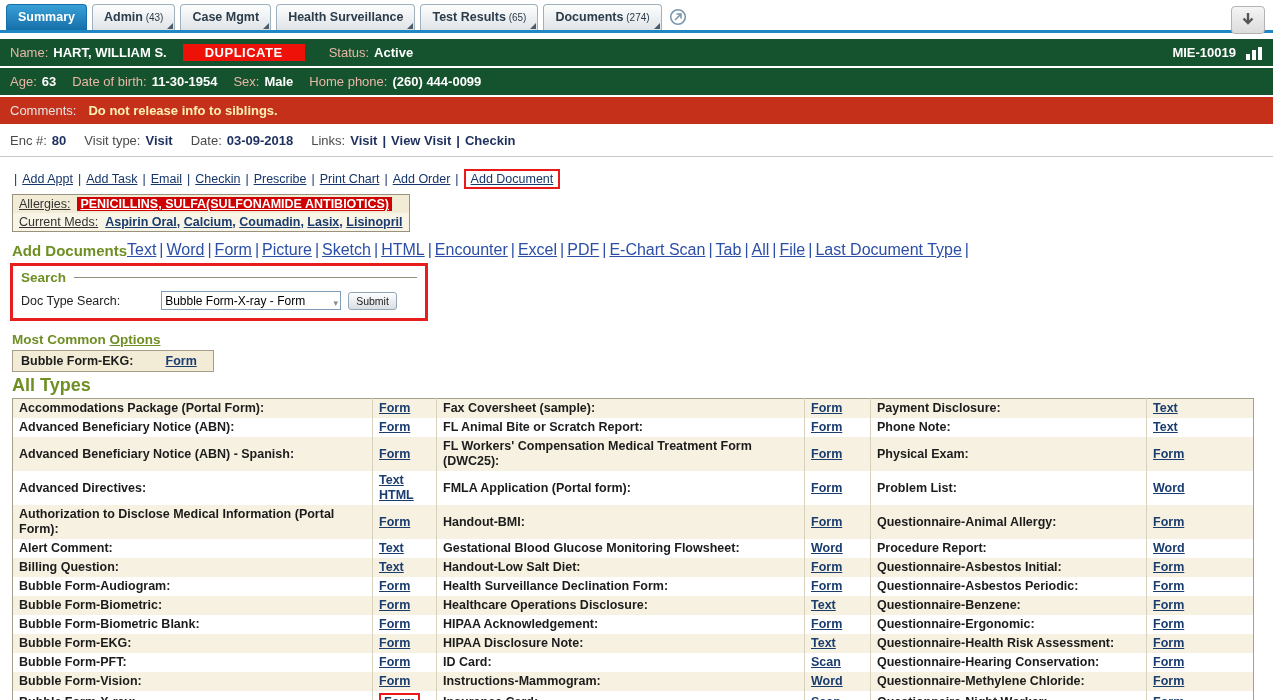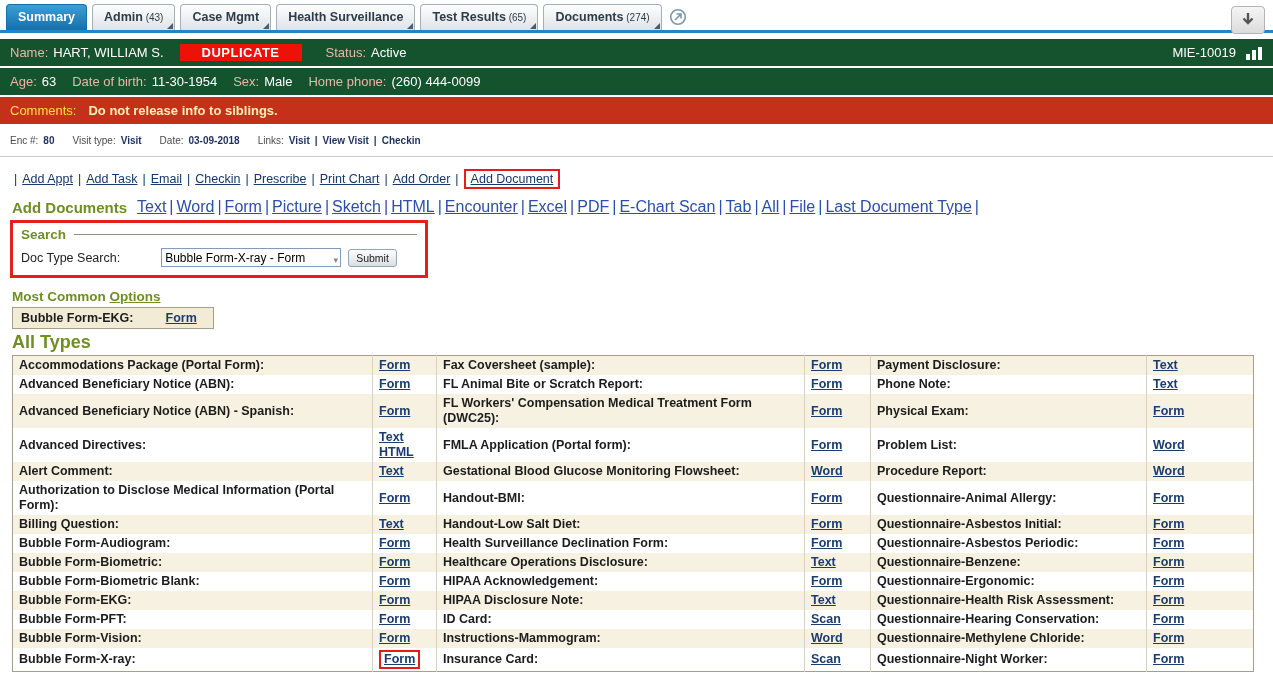--- a/index.html
+++ b/index.html
@@ -14,30 +14,30 @@
   .tab.active{background:linear-gradient(#3aa0d8,#156fa9);color:#fff;border-color:#156fa9;}
   .tab.active::after{display:none;}
   .circle-icon{display:inline-flex;margin:0 2px 4px;cursor:pointer;}
   .dl-btn{position:absolute;right:8px;top:6px;width:32px;height:26px;border:1px solid #b3b3b3;border-radius:4px;
           background:linear-gradient(#f5f5f5,#dcdcdc);display:flex;align-items:center;justify-content:center;cursor:pointer;}
 
   
   .bar{background:#14532d;color:#fff;display:flex;align-items:center;padding:3px 10px;font-size:13px;margin-top:2px;height:21px;}
   .bar-name{margin-top:6px;}
   .lbl{color:#e9b6a8;margin-right:5px;white-space:nowrap;}
-  .val{font-weight:normal;margin-right:16px;white-space:nowrap;}
+  .val{font-weight:bold;margin-right:16px;white-space:nowrap;}
   .badge{background:#ee1108;font-weight:bold;padding:1px 22px;margin-right:24px;letter-spacing:.5px;}
   .bar-right{margin-left:auto;display:flex;align-items:center;gap:9px;}
   .bar-right .val{margin-right:0;}
   .bar-comments{background:#c43019;}
-  .clbl{color:#fde047;margin-right:12px;}
+  .clbl{color:#e5e5e5;margin-right:12px;}
   .cval{color:#fff1b4;font-weight:bold;}
 
   
-  .encbar{background:#fff;color:#333;padding:4px 10px;font-size:10px;border-bottom:1px solid #c9c9c9;display:flex;align-items:center;height:24px;}
+  .encbar{background:#fff;color:#333;padding:4px 10px;font-size:13px;border-bottom:1px solid #c9c9c9;display:flex;align-items:center;height:24px;}
   .elbl{color:#4a4a4a;margin-right:5px;white-space:nowrap;}
   .eval{color:#1d2f5e;font-weight:bold;margin-right:18px;white-space:nowrap;}
   .elink{color:#1d2f5e;font-weight:bold;cursor:pointer;}
   .esep{color:#1d2f5e;font-weight:bold;margin:0 5px;}
 
   
   .actions{margin:12px 0 0 12px;font-size:12.5px;color:#16376b;}
   .actions a{color:#16376b;text-decoration:underline;cursor:pointer;margin:0 3px;}
   .actions .sep{margin:0 2px;}
   .hl-box{border:2px solid #ea1a1a;padding:1px 5px;display:inline-block;}
@@ -46,21 +46,21 @@
   .allergybox{margin:5px 0 0 12px;border:1px solid #98927e;width:fit-content;font-size:12.5px;}
   .arow{padding:2px 6px;}
   .arow1{background:#f2ecd7;}
   .arow2{background:#f8f4e6;}
   .box-link{color:#333;text-decoration:underline;cursor:pointer;margin-right:7px;}
   .allergy-val{background:#cf0000;color:#fff;font-weight:bold;text-decoration:underline;padding:0 3px;}
   .med-links{color:#1a3c6e;font-weight:bold;}
   .med-links a{color:#1a3c6e;text-decoration:underline;cursor:pointer;}
 
   
-  .adddocs{margin:9px 0 0 12px;display:flex;align-items:flex-end;gap:10px;}
+  .adddocs{margin:9px 0 0 12px;display:flex;align-items:flex-end;}
   .olive-lg{color:#6f8f23;font-weight:bold;font-size:15px;}
   .olive-md{color:#6f8f23;font-weight:bold;font-size:13.5px;}
   .olive-link{text-decoration:underline;cursor:pointer;}
   .typelinks{font-size:16px;color:#2b4ea8;}
   .typelinks a{color:#2b4ea8;text-decoration:underline;cursor:pointer;}
   .typelinks .sep{margin:0 3px;}
 
   
   .searchbox{margin:4px 0 0 10px;width:418px;border:3px solid #e61e1e;padding:4px 8px 8px;box-sizing:border-box;background:#fff;}
   .sb-head{display:flex;align-items:center;}
@@ -153,20 +153,28 @@
     <span class="elbl">Visit type:</span>
     <span class="eval">Visit</span>
     <span class="elbl">Date:</span>
     <span class="eval">03-09-2018</span>
     <span class="elbl">Links:</span>
     <span><a class="elink">Visit</a><span class="esep">|</span><a class="elink">View Visit</a><span class="esep">|</span><a class="elink">Checkin</a></span>
   </div>
 
   <div class="actions"><span class="sep">|</span><a>Add Appt</a><span class="sep">|</span><a>Add Task</a><span class="sep">|</span><a>Email</a><span class="sep">|</span><a>Checkin</a><span class="sep">|</span><a>Prescribe</a><span class="sep">|</span><a>Print Chart</a><span class="sep">|</span><a>Add Order</a><span class="sep">|</span><a class="hl-box">Add Document</a></div>
 
+  <div class="allergybox">
+    <div class="arow arow1">
+      <a class="box-link">Allergies:</a><span class="allergy-val">PENICILLINS, SULFA(SULFONAMIDE ANTIBIOTICS)</span>
+    </div>
+    <div class="arow arow2">
+      <a class="box-link">Current Meds:</a><span class="med-links"><a>Aspirin Oral</a>, <a>Calcium</a>, <a>Coumadin</a>, <a>Lasix</a>, <a>Lisinopril</a></span>
+    </div>
+  </div>
 
   <div class="adddocs">
     <span class="olive-lg">Add Documents</span>
     <span class="typelinks"><a>Text</a><span class="sep">|</span><a>Word</a><span class="sep">|</span><a>Form</a><span class="sep">|</span><a>Picture</a><span class="sep">|</span><a>Sketch</a><span class="sep">|</span><a>HTML</a><span class="sep">|</span><a>Encounter</a><span class="sep">|</span><a>Excel</a><span class="sep">|</span><a>PDF</a><span class="sep">|</span><a>E-Chart Scan</a><span class="sep">|</span><a>Tab</a><span class="sep">|</span><a>All</a><span class="sep">|</span><a>File</a><span class="sep">|</span><a>Last Document Type</a><span class="sep">|</span></span>
   </div>
 
   <div class="searchbox">
     <div class="sb-head">
       <span class="olive-md">Search</span>
       <span class="rule"></span>
@@ -248,45 +256,45 @@
           <td class="lbl-cell">FMLA Application (Portal form):</td>
           <td class="lnk-cell">
             <a class="tbl-link">Form</a>
           </td>
           <td class="lbl-cell">Problem List:</td>
           <td class="lnk-cell">
             <a class="tbl-link">Word</a>
           </td>
         </tr>
         <tr>
+          <td class="lbl-cell">Authorization to Disclose Medical Information (Portal Form):</td>
+          <td class="lnk-cell">
+            <a class="tbl-link">Form</a>
+          </td>
+          <td class="lbl-cell">Handout-BMI:</td>
+          <td class="lnk-cell">
+            <a class="tbl-link">Form</a>
+          </td>
+          <td class="lbl-cell">Questionnaire-Animal Allergy:</td>
+          <td class="lnk-cell">
+            <a class="tbl-link">Form</a>
+          </td>
+        </tr>
+        <tr>
           <td class="lbl-cell">Alert Comment:</td>
           <td class="lnk-cell">
             <a class="tbl-link">Text</a>
           </td>
           <td class="lbl-cell">Gestational Blood Glucose Monitoring Flowsheet:</td>
           <td class="lnk-cell">
             <a class="tbl-link">Word</a>
           </td>
           <td class="lbl-cell">Procedure Report:</td>
           <td class="lnk-cell">
             <a class="tbl-link">Word</a>
-          </td>
-        </tr>
-        <tr>
-          <td class="lbl-cell">Authorization to Disclose Medical Information (Portal Form):</td>
-          <td class="lnk-cell">
-            <a class="tbl-link">Form</a>
-          </td>
-          <td class="lbl-cell">Handout-BMI:</td>
-          <td class="lnk-cell">
-            <a class="tbl-link">Form</a>
-          </td>
-          <td class="lbl-cell">Questionnaire-Animal Allergy:</td>
-          <td class="lnk-cell">
-            <a class="tbl-link">Form</a>
           </td>
         </tr>
         <tr>
           <td class="lbl-cell">Billing Question:</td>
           <td class="lnk-cell">
             <a class="tbl-link">Text</a>
           </td>
           <td class="lbl-cell">Handout-Low Salt Diet:</td>
           <td class="lnk-cell">
             <a class="tbl-link">Form</a>

